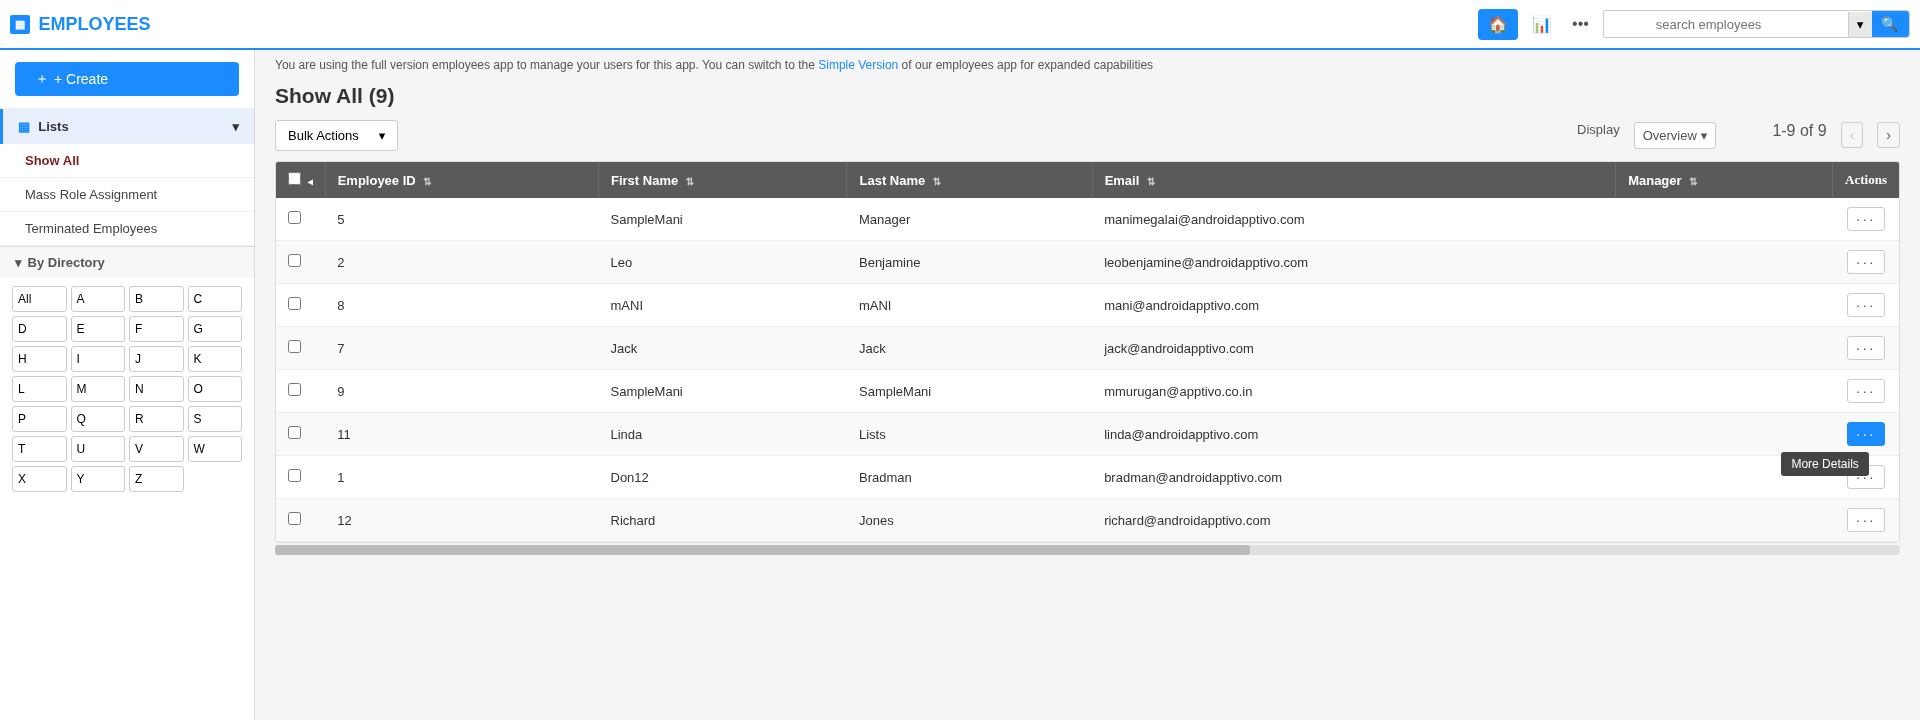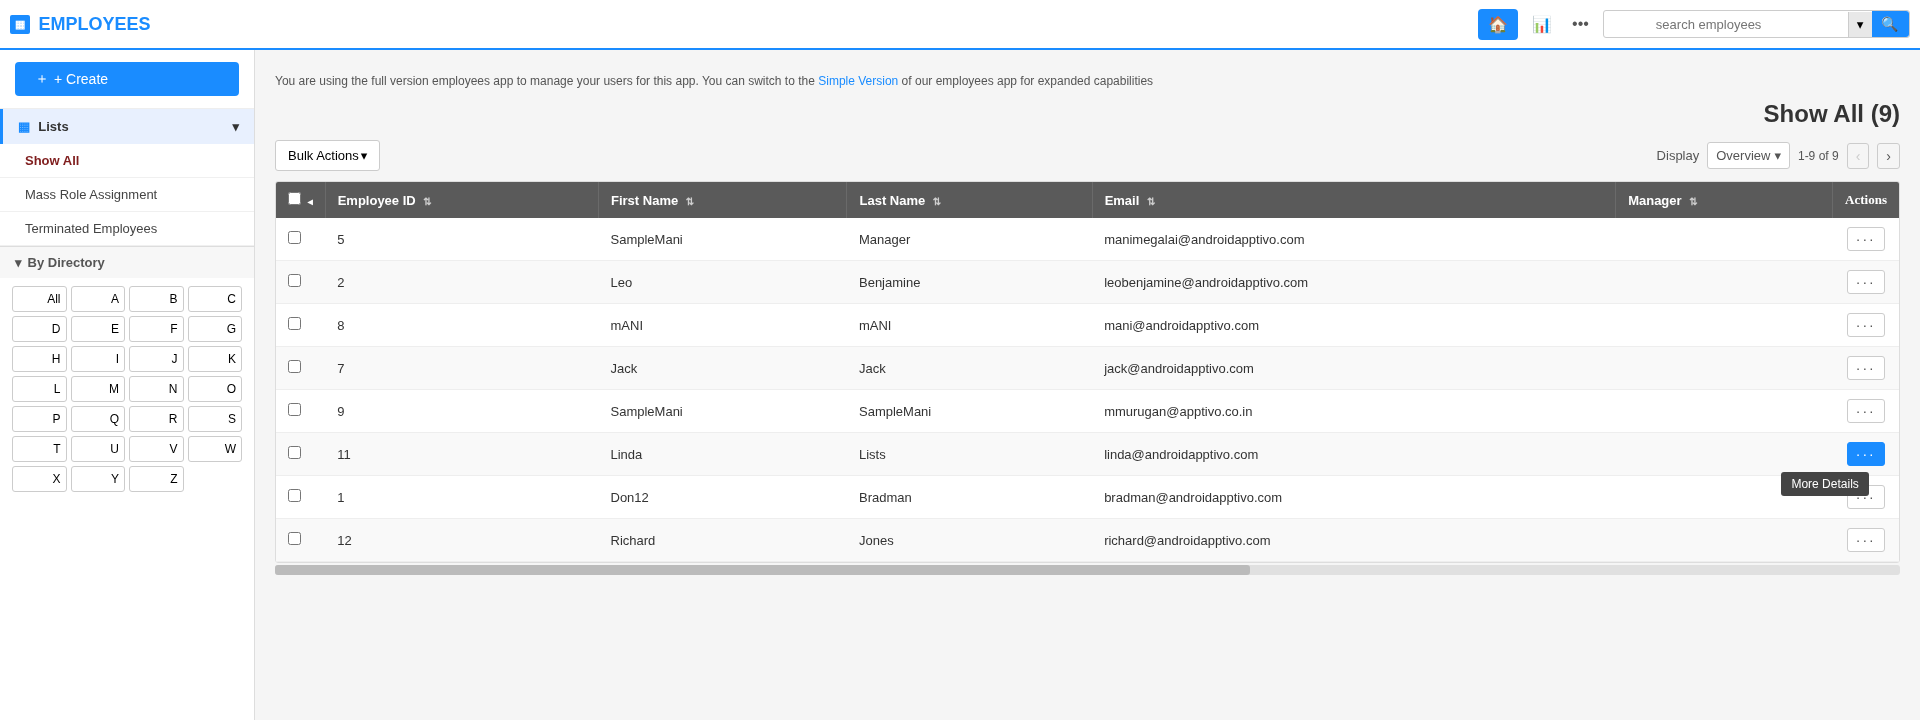--- a/index.html
+++ b/index.html
@@ -27,32 +27,32 @@
     .sidebar { width: 255px; background: #fff; border-right: 1px solid #ddd; overflow-y: auto; flex-shrink: 0; }
     .create-btn { background: #1a8cff; color: #fff; border: none; border-radius: 4px; padding: 8px 20px; margin: 12px 15px; cursor: pointer; font-size: 14px; display: flex; align-items: center; gap: 5px; width: calc(100% - 30px); }
     .sidebar-section { border-top: 1px solid #eee; }
     .sidebar-header { display: flex; align-items: center; padding: 10px 15px; cursor: pointer; font-weight: bold; color: #333; background: #e8f0fe; border-left: 3px solid #1a8cff; }
     .sidebar-header .icon { margin-right: 8px; color: #1a8cff; }
     .sidebar-header .chevron { margin-left: auto; }
     .sidebar-item { padding: 9px 15px 9px 25px; cursor: pointer; color: #444; border-bottom: 1px solid #f0f0f0; }
     .sidebar-item.active { color: #7f1d1d; font-weight: bold; }
     .sidebar-divider { padding: 8px 15px; font-weight: bold; color: #555; background: #f7f7f7; border-top: 1px solid #ddd; cursor: pointer; display: flex; align-items: center; gap: 6px; }
     .alpha-grid { display: grid; grid-template-columns: repeat(4, 1fr); gap: 4px; padding: 8px 12px; }
-    .alpha-btn { background: #fff; border: 1px solid #ccc; border-radius: 3px; padding: 5px; text-align: right; cursor: pointer; font-size: 12px; }
-
-    
-    .main-content { flex: 1; overflow-y: auto; padding: 22px 20px; background: #f5f5f5; }
+    .alpha-btn { background: #fff; border: 1px solid #ccc; border-radius: 3px; padding: 5px; text-align: left; cursor: pointer; font-size: 12px; }
+
+    
+    .main-content { flex: 1; overflow-y: auto; padding: 6px 20px; background: #f5f5f5; }
     .notice-bar { font-size: 12px; color: #555; margin-bottom: 10px; line-height: 1.5; }
     .notice-bar a { color: #1a8cff; text-decoration: none; }
-    .page-title { font-size: 24px; font-weight: bold; color: #333; margin-bottom: 12px; text-align: right; }
+    .page-title { font-size: 21px; font-weight: bold; color: #333; margin-bottom: 12px; }
     .toolbar { display: flex; align-items: center; margin-bottom: 10px; }
-    .bulk-actions-btn { background: #fff; border: 1px solid #ccc; border-radius: 3px; padding: 7px 12px; cursor: pointer; display: flex; align-items: center; gap: 2px; font-size: 13px; }
-    .display-controls { margin-left: auto; display: flex; align-items: center; gap: 8px; font-size: 13px; color: #555; }
+    .bulk-actions-btn { background: #fff; border: 1px solid #ccc; border-radius: 3px; padding: 7px 12px; cursor: pointer; display: flex; align-items: center; gap: 20px; font-size: 13px; }
+    .display-controls { margin-left: auto; display: flex; align-items: flex-start; gap: 14px; font-size: 13px; color: #555; }
     .display-select { border: 1px solid #ccc; border-radius: 3px; padding: 5px 8px; background: #fff; cursor: pointer; display: flex; align-items: center; gap: 4px; }
-    .pagination-info { font-size: 12px; color: #555; }
+    .pagination-info { font-size: 16px; color: #555; margin-left: 42px; }
     .nav-arrow { background: none; border: 1px solid #ccc; border-radius: 3px; padding: 4px 8px; cursor: pointer; font-size: 14px; color: #555; }
     .nav-arrow.disabled { color: #ccc; cursor: not-allowed; }
 
     
     .table-wrapper { background: #fff; border: 1px solid #ddd; border-radius: 3px; overflow: auto; }
     table { width: 100%; border-collapse: collapse; min-width: 900px; }
     thead tr { background: #5a5a5a; color: #fff; }
     thead th { padding: 10px 12px; text-align: left; font-weight: bold; font-size: 13px; white-space: nowrap; border-right: 1px solid #6a6a6a; user-select: none; cursor: pointer; }
     thead th:last-child { border-right: none; font-family: Liberation Serif, serif; }
     thead th .sort-arrows { margin-left: 4px; opacity: 0.7; font-size: 10px; }

